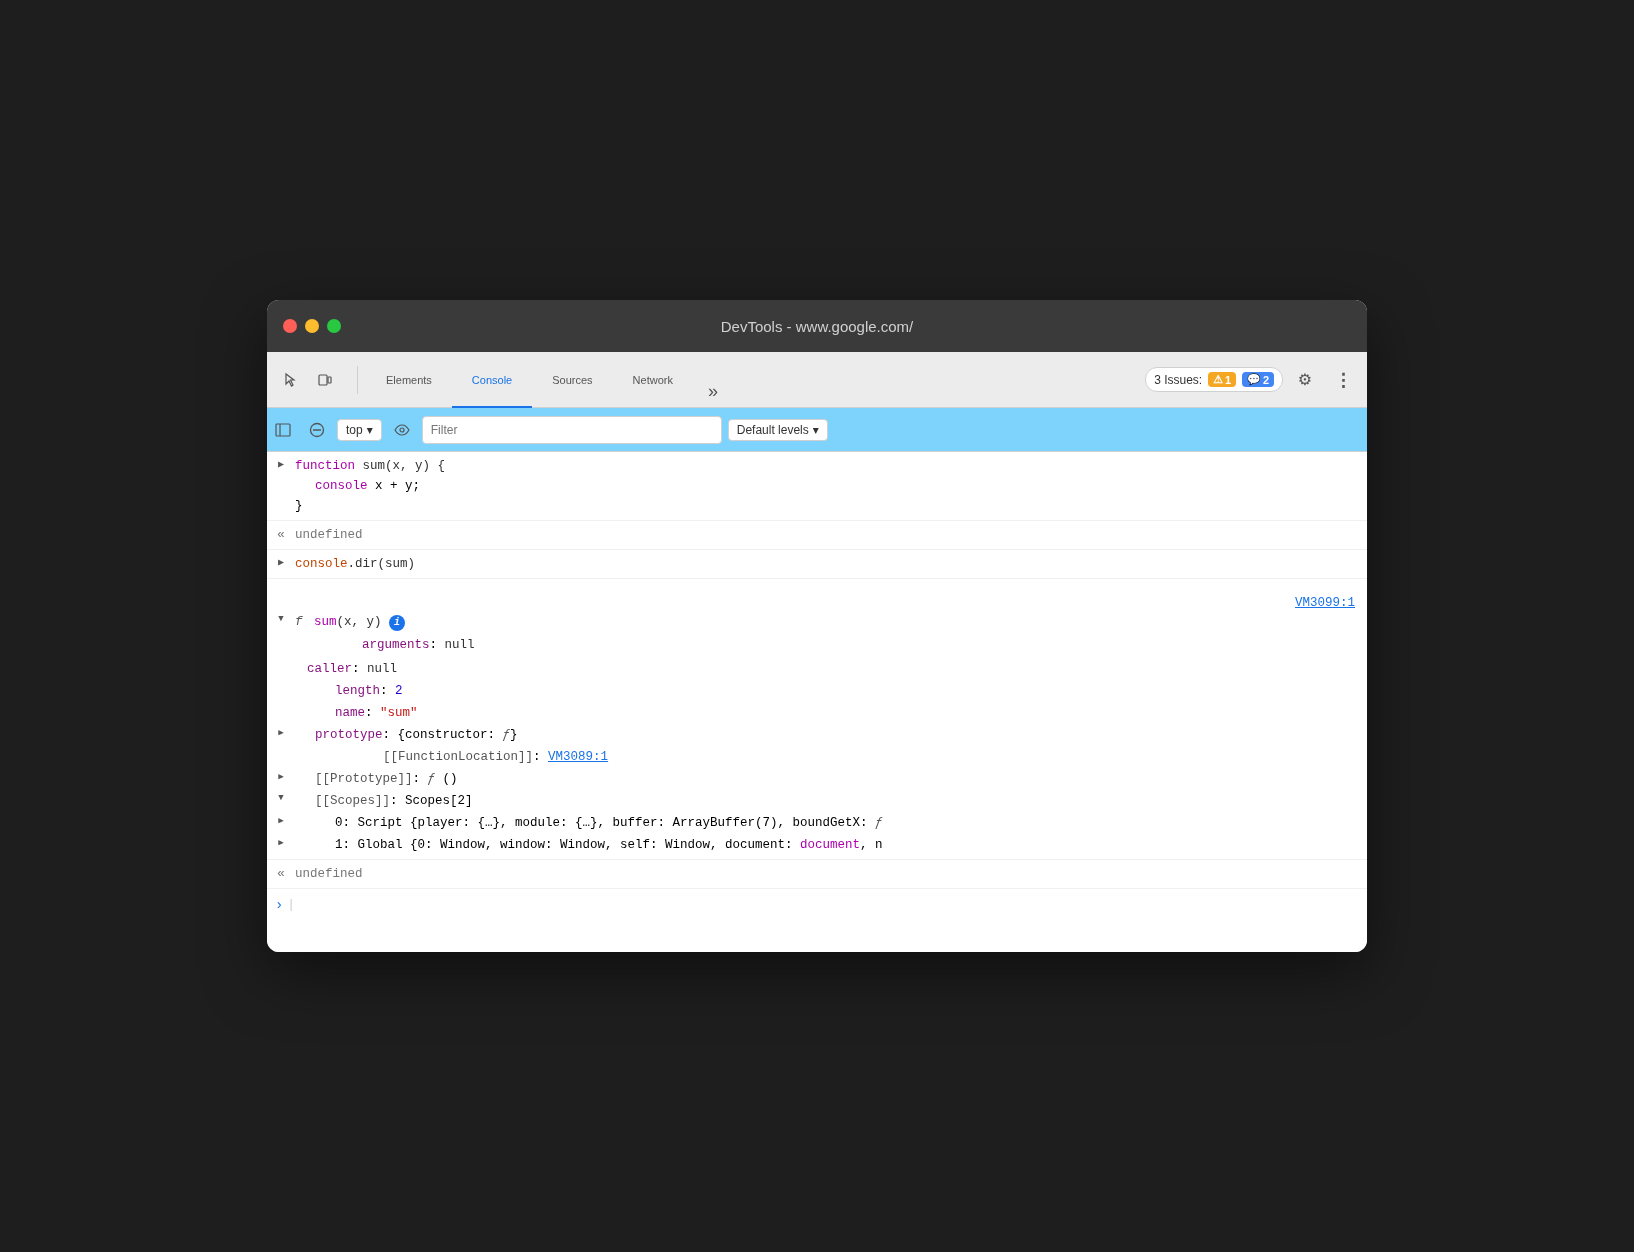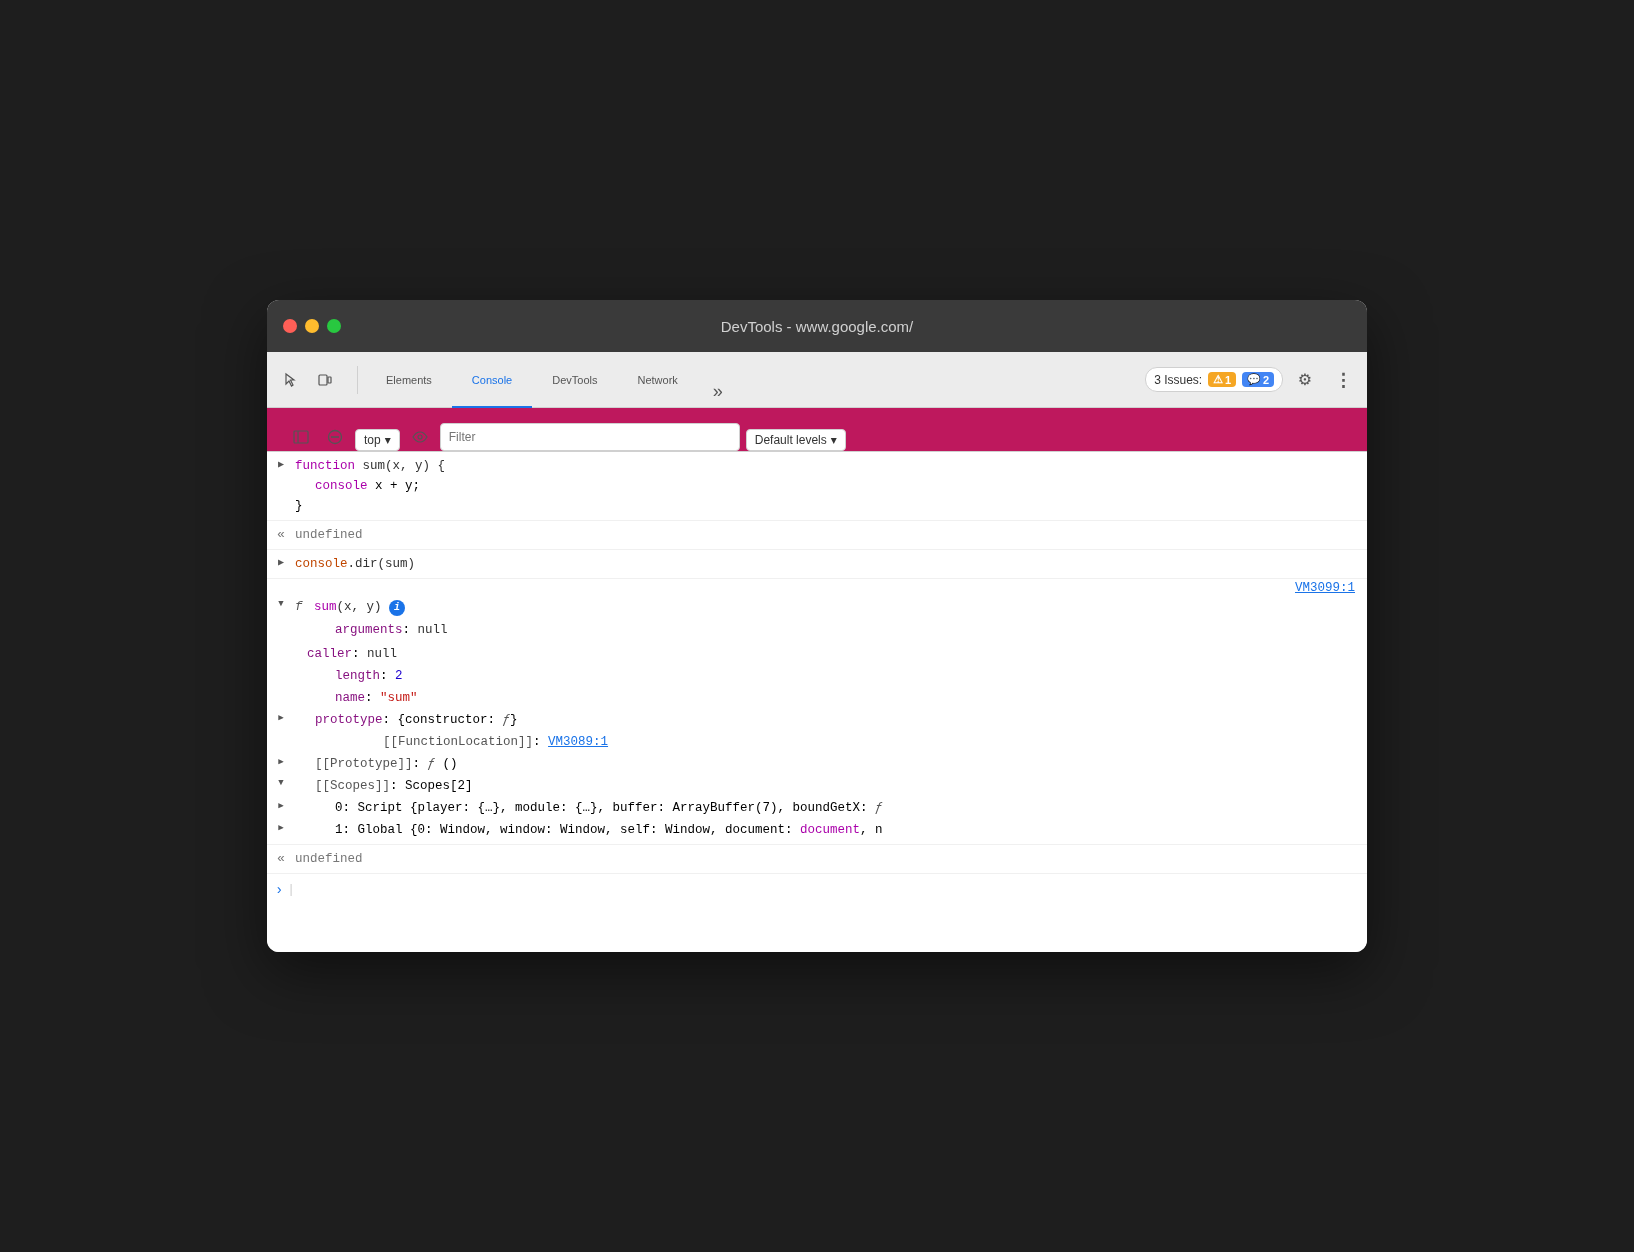--- a/index.html
+++ b/index.html
@@ -160,26 +160,26 @@
       align-items: center;
       justify-content: center;
       cursor: pointer;
       color: #555;
       font-size: 16px;
       border: none;
       background: transparent;
       border-radius: 4px;
     }
     .console-toolbar {
-      background: #be185d;
+      background: #7dd3fc;
       border-bottom: 1px solid #d0d0d0;
       display: flex;
-      align-items: flex-end;
+      align-items: center;
       height: 44px;
-      padding: 0 20px;
+      padding: 0 2px;
       gap: 6px;
     }
     .console-tb-btn {
       width: 28px;
       height: 28px;
       display: flex;
       align-items: center;
       justify-content: center;
       cursor: pointer;
       color: #555;
@@ -256,21 +256,21 @@
     .entry-content {
       flex: 1;
       line-height: 1.6;
     }
     .kw-purple { color: #aa00aa; font-weight: 500; }
     .kw-orange { color: #c04600; }
     .val-black { color: #333; }
     .prop-purple { color: #881280; }
     .str-red { color: #c41a16; }
     .num-blue { color: #1c00cf; }
-    .link-blue { color: #1a73e8; text-decoration: underline; cursor: pointer; }
+    .link-blue { color: #1a73e8; text-decoration: underline; cursor: pointer; margin-top: 15px; }
     .result-gray { color: #777; }
     .italic { font-style: italic; }
     .input-prompt {
       color: #1a73e8;
       font-size: 13px;
       padding: 8px 0 8px 8px;
       display: flex;
       align-items: center;
       gap: 4px;
     }
@@ -322,21 +322,21 @@
     <div class="divider-v"></div>
 
     <div class="tabs">
       <div class="tab">
         <span>Elements</span>
       </div>
       <div class="tab active">
         <span>Console</span>
       </div>
       <div class="tab">
-        <span>DevTools</span>
+        <span>Sources</span>
       </div>
       <div class="tab">
         <span>Network</span>
       </div>
       <div class="more-btn">
         <span>»</span>
       </div>
     </div>
 
     <div class="toolbar-right">
@@ -427,21 +427,21 @@
         <div class="entry-gutter">
           <span style="color:#555; font-size:9px;">▼</span>
         </div>
         <div class="entry-content">
           <span class="italic" style="color:#555;">f</span>
           <span style="color:#333; margin-left:4px;"><span class="kw-purple">sum</span><span>(x, y)</span></span>
           <span class="info-icon">i</span>
         </div>
       </div>
 
-      <div style="display:flex; padding: 1px 0;">
+      <div style="display:flex; padding: 1px 16px; gap: 11px;">
         <div class="entry-gutter"></div>
         <div class="entry-content indent2">
           <span class="prop-purple">arguments</span><span>: </span><span class="val-black">null</span>
         </div>
       </div>
 
       <div style="display:flex; padding: 1px 0; flex-direction: column;">
         <div class="entry-gutter"></div>
         <div class="entry-content indent2">
           <span class="prop-purple">caller</span><span>: </span><span class="val-black">null</span>

